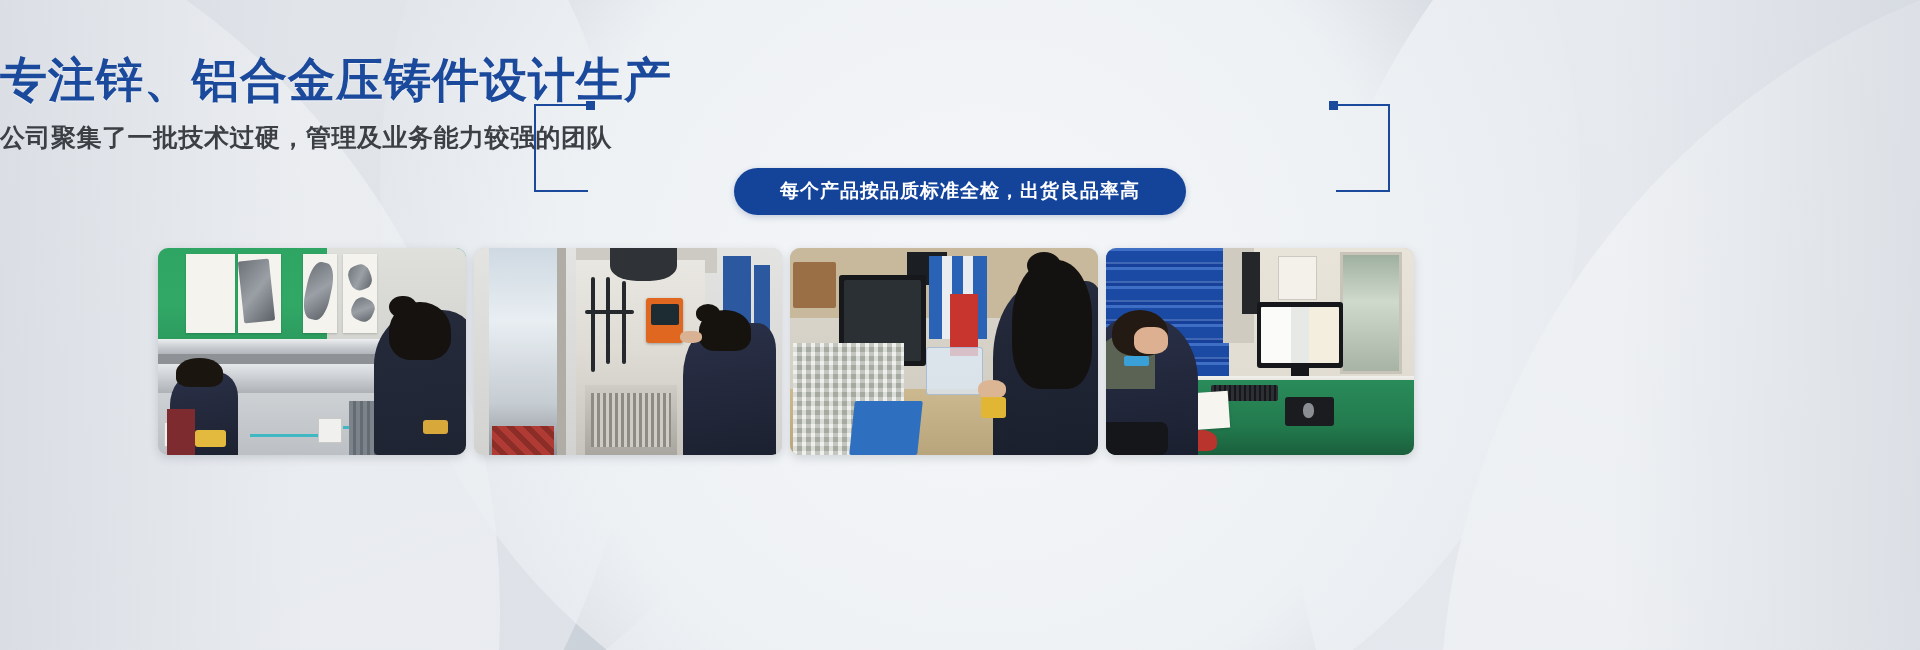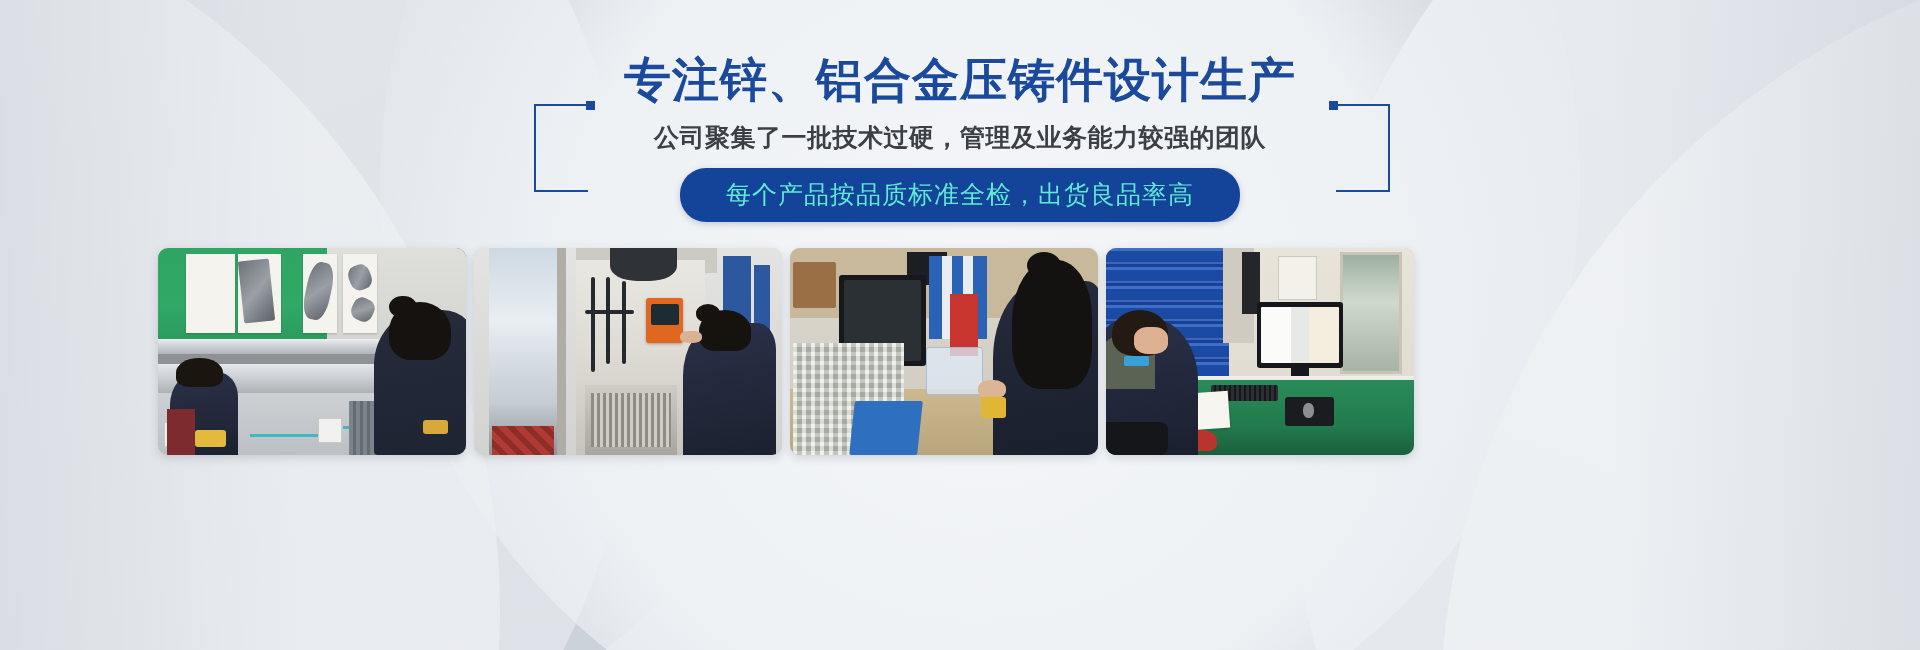--- a/index.html
+++ b/index.html
@@ -39,34 +39,34 @@
   .br-h{position:absolute;height:2px;background:#1b4a9c;top:0;}
   .br-h.l{left:0;width:54px;}
   .br-h.r{right:0;width:54px;}
   .br-h.lb{left:0;width:54px;top:auto;bottom:0;}
   .br-h.rb{right:0;width:54px;top:auto;bottom:0;}
   .br-dot{position:absolute;width:9px;height:9px;background:#1b4a9c;top:-3px;}
   .br-dot.l{left:52px;}
   .br-dot.r{right:52px;}
 
   
-  .textwrap{position:absolute;left:0;right:0;top:52px;text-align:center;}
+  .textwrap{position:absolute;left:0;right:0;top:52px;text-align:left;}
   .headline{
     font-size:47px;font-weight:bold;color:#1b4a9c;letter-spacing:1px;
     line-height:1.18;margin:0;white-space:nowrap;
     text-shadow:0 1px 0 rgba(255,255,255,.55);
   }
   .subline{
     margin:14px 0 0 0;font-size:25px;color:#3c3f44;letter-spacing:.5px;
     line-height:1.3;white-space:nowrap;font-weight:700;
   }
   .badgewrap{position:absolute;left:0;right:0;top:168px;text-align:center;}
   .badge{
-    display:inline-block;background:#14439a;color:#5eead4;
-    font-size:25px;font-weight:normal;letter-spacing:1px;
+    display:inline-block;background:#14439a;color:#ffffff;
+    font-size:19px;font-weight:bold;letter-spacing:1px;
     padding:10px 46px 11px 46px;border-radius:26px;
     box-shadow:0 2px 6px rgba(20,50,120,.22);
   }
 
   
   .photos{position:absolute;left:158px;top:248px;width:1604px;height:207px;
           display:flex;gap:8px;}
   .card{position:relative;width:308px;height:207px;border-radius:10px;overflow:hidden;
         box-shadow:0 3px 10px rgba(70,80,95,.20);background:#cfd4da;flex:0 0 308px;}
   .card .ph{position:absolute;inset:0;}

